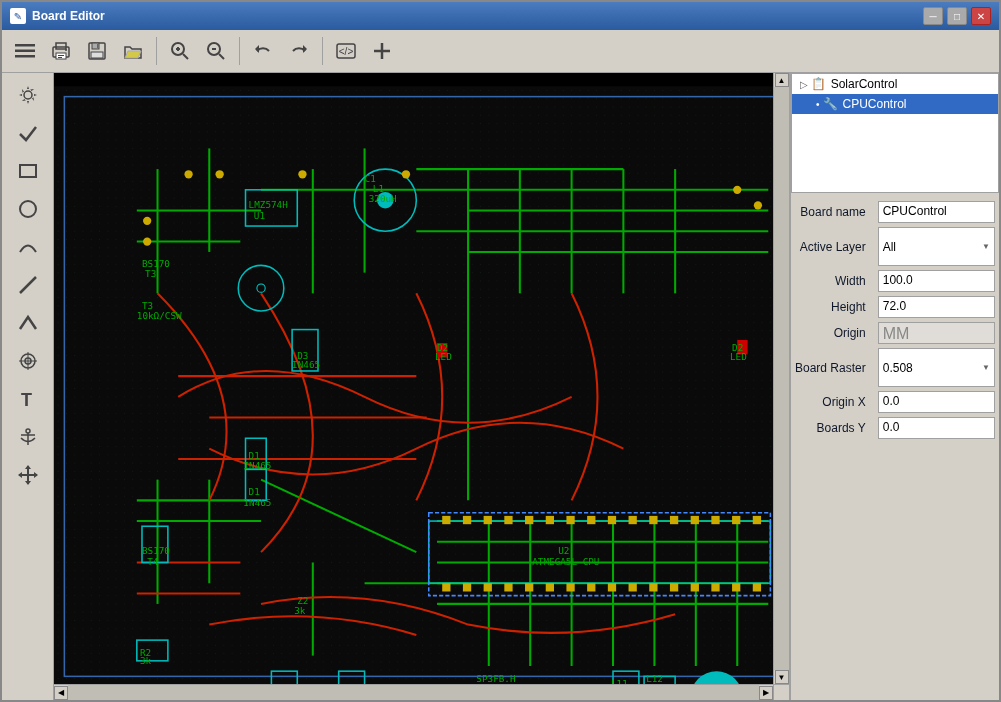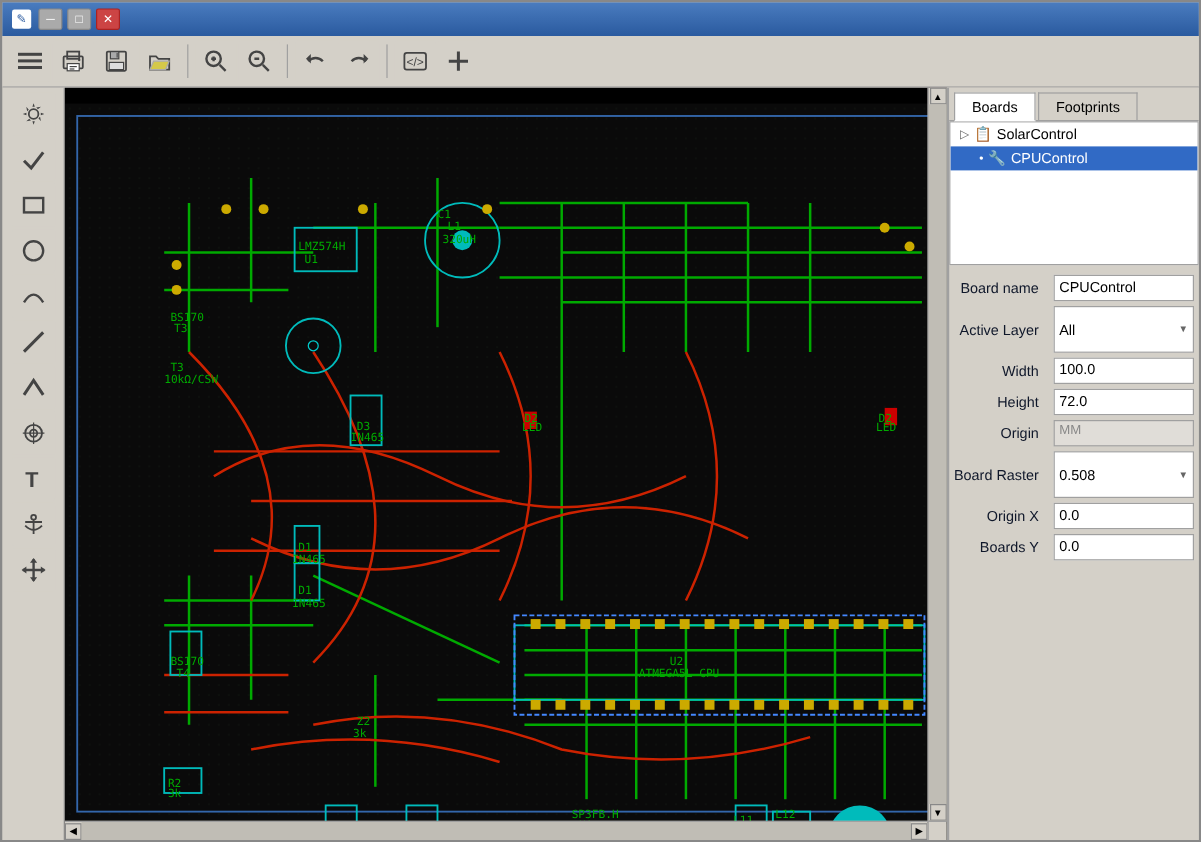--- a/index.html
+++ b/index.html
@@ -274,21 +274,21 @@
     
     .prop-select-arrow {
       font-size: 8px;
       color: #666;
     }
     
     .prop-disabled {
       background: #e0ddd8;
       border: 1px solid #a0a0a0;
       padding: 2px 4px;
-      font-size: 11px;
+      font-size: 16px;
       height: 22px;
       color: #888;
     }
     
     
     .pcb-svg {
       width: 100%;
       height: 100%;
     }
     
@@ -303,20 +303,21 @@
       border-left: 1px solid #a0a0a0;
     }
   </style>
 </head>
 <body>
 
 <div class="window">
 
   <div class="title-bar">
     <div class="title-bar-icon">✎</div>
+    <span class="title-bar-text">Board Editor</span>
     <div class="title-bar-buttons">
       <div class="title-btn min">─</div>
       <div class="title-btn max">□</div>
       <div class="title-btn">✕</div>
     </div>
   </div>
 
   <div class="toolbar">
     <button class="toolbar-btn">
       <svg width="20" height="18" viewBox="0 0 20 18">
@@ -667,28 +668,20 @@
         <div class="scroll-track-h"></div>
         <div class="scroll-btn">▶</div>
       </div>
 
       
       <div class="corner-box"></div>
     </div>
 
     <div class="right-panel">
 
-      <div class="tabs-row">
-        <div class="tab active">
-          <span>Boards</span>
-        </div>
-        <div class="tab">
-          <span>Footprints</span>
-        </div>
-      </div>
 
       <div class="tree-area">
         <div class="tree-item" style="padding-left: 8px;">
           <span style="font-size:10px; color:#666;">▷</span>
           <span style="font-size:12px;">📋</span>
           <span>SolarControl</span>
         </div>
         <div class="tree-item selected" style="padding-left: 24px;">
           <span style="font-size:10px;">•</span>
           <span style="font-size:12px;">🔧</span>

